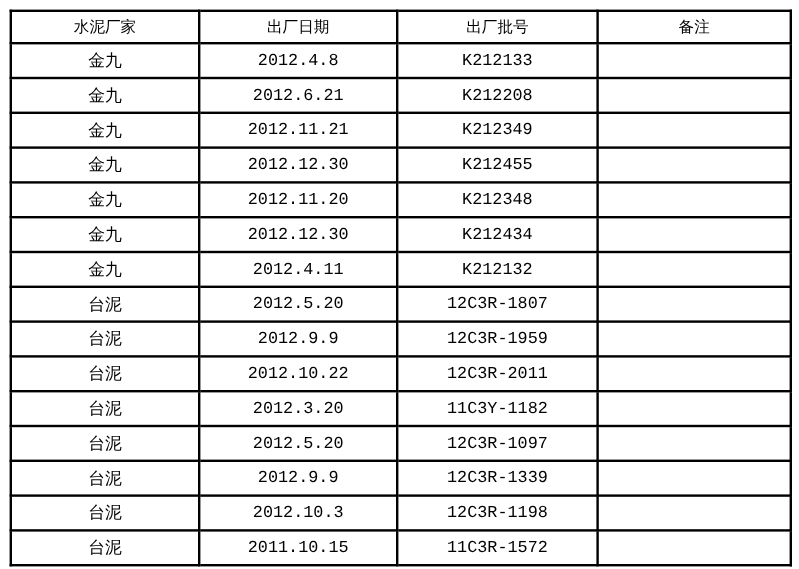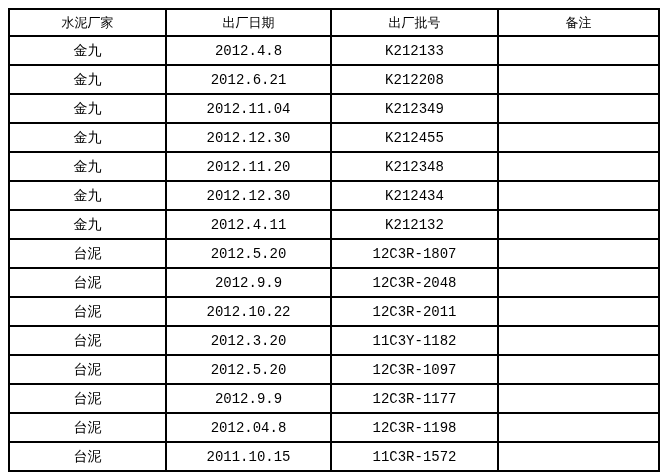--- a/index.html
+++ b/index.html
@@ -76,21 +76,21 @@
           <td></td>
         </tr>
         <tr>
           <td>金九</td>
           <td>2012.6.21</td>
           <td>K212208</td>
           <td></td>
         </tr>
         <tr>
           <td>金九</td>
-          <td>2012.11.04</td>
+          <td>2012.11.21</td>
           <td>K212349</td>
           <td></td>
         </tr>
         <tr>
           <td>金九</td>
           <td>2012.12.30</td>
           <td>K212455</td>
           <td></td>
         </tr>
         <tr>
@@ -113,21 +113,21 @@
         </tr>
         <tr>
           <td>台泥</td>
           <td>2012.5.20</td>
           <td>12C3R-1807</td>
           <td></td>
         </tr>
         <tr>
           <td>台泥</td>
           <td>2012.9.9</td>
-          <td>12C3R-2048</td>
+          <td>12C3R-1959</td>
           <td></td>
         </tr>
         <tr>
           <td>台泥</td>
           <td>2012.10.22</td>
           <td>12C3R-2011</td>
           <td></td>
         </tr>
         <tr>
           <td>台泥</td>
@@ -137,26 +137,26 @@
         </tr>
         <tr>
           <td>台泥</td>
           <td>2012.5.20</td>
           <td>12C3R-1097</td>
           <td></td>
         </tr>
         <tr>
           <td>台泥</td>
           <td>2012.9.9</td>
-          <td>12C3R-1177</td>
+          <td>12C3R-1339</td>
           <td></td>
         </tr>
         <tr>
           <td>台泥</td>
-          <td>2012.04.8</td>
+          <td>2012.10.3</td>
           <td>12C3R-1198</td>
           <td></td>
         </tr>
         <tr>
           <td>台泥</td>
           <td>2011.10.15</td>
           <td>11C3R-1572</td>
           <td></td>
         </tr>
       </tbody>

